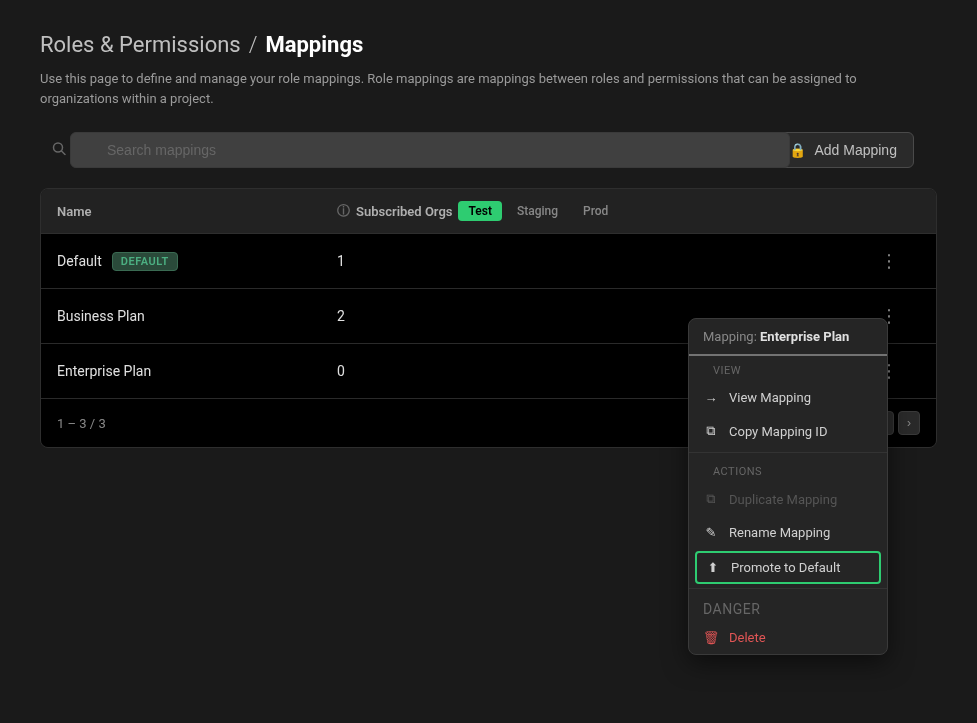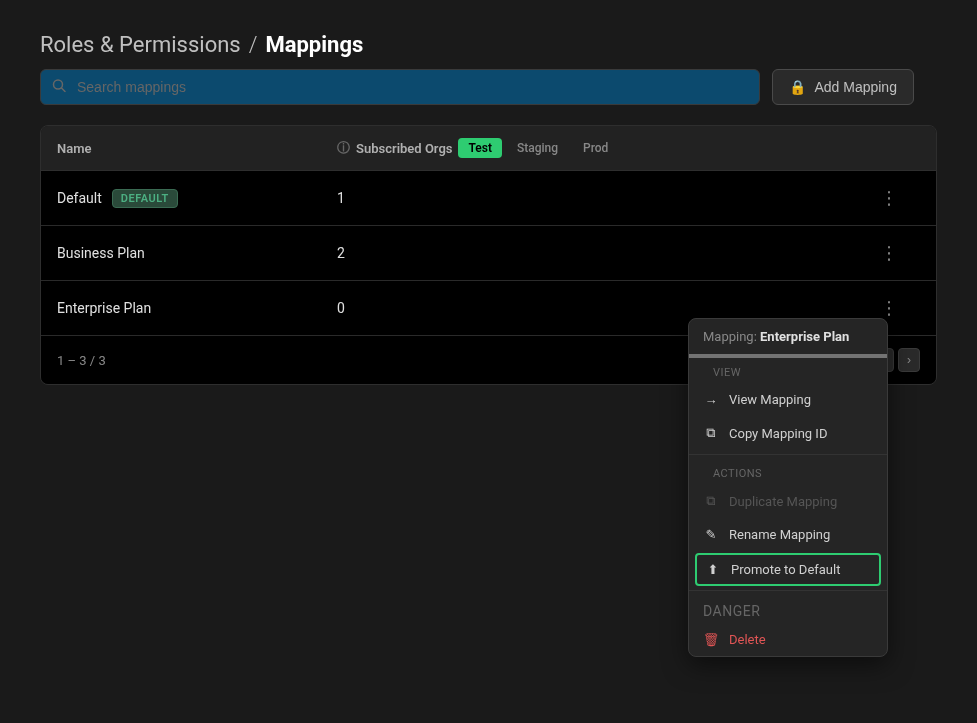--- a/index.html
+++ b/index.html
@@ -70,27 +70,28 @@
     .search-icon-wrapper {
       position: absolute;
       left: 12px;
       top: 50%;
       transform: translateY(-50%);
       color: #666;
     }
 
     .search-input {
       width: 100%;
-      background-color: #0c4a6e;
+      background-color: #404040;
       border: 1px solid #3a3a3a;
       border-radius: 6px;
       padding: 9px 12px 9px 36px;
       color: #e0e0e0;
       font-size: 14px;
       outline: none;
+      margin-left: 30px;
     }
 
     .search-input::placeholder {
       color: #666;
     }
 
     .add-mapping-btn {
       display: flex;
       align-items: center;
       gap: 8px;
@@ -224,21 +225,21 @@
       border-radius: 8px;
       box-shadow: 0 8px 24px rgba(0,0,0,0.5);
       z-index: 100;
       overflow: hidden;
     }
 
     .context-menu-header {
       padding: 10px 14px;
       font-size: 13px;
       color: #888;
-      border-bottom: 4px solid #737373;
+      border-bottom: 2px solid #737373;
     }
 
     .context-menu-header strong {
       color: #e0e0e0;
     }
 
     .context-menu-section-label {
       padding: 8px 24px 4px;
       font-size: 11px;
       color: #666;
@@ -318,20 +319,21 @@
 
 <div class="page-wrapper">
   <div class="page-container">
 
     <div class="breadcrumb">
       <span class="breadcrumb-regular">Roles &amp; Permissions</span>
       <span class="breadcrumb-separator">/</span>
       <span class="breadcrumb-bold">Mappings</span>
     </div>
 
+    <p class="page-description">Use this page to define and manage your role mappings. Role mappings are mappings between roles and permissions that can be assigned to organizations within a project.</p>
 
     <div class="toolbar">
       <div class="search-container">
         <span class="search-icon-wrapper">
           <svg width="14" height="14" viewBox="0 0 14 14" fill="none">
             <circle cx="6" cy="6" r="4.5" stroke="#666" stroke-width="1.5"></circle>
             <line x1="9.5" y1="9.5" x2="13" y2="13" stroke="#666" stroke-width="1.5" stroke-linecap="round"></line>
           </svg>
         </span>
         <input class="search-input" type="text" placeholder="Search mappings" style="">

